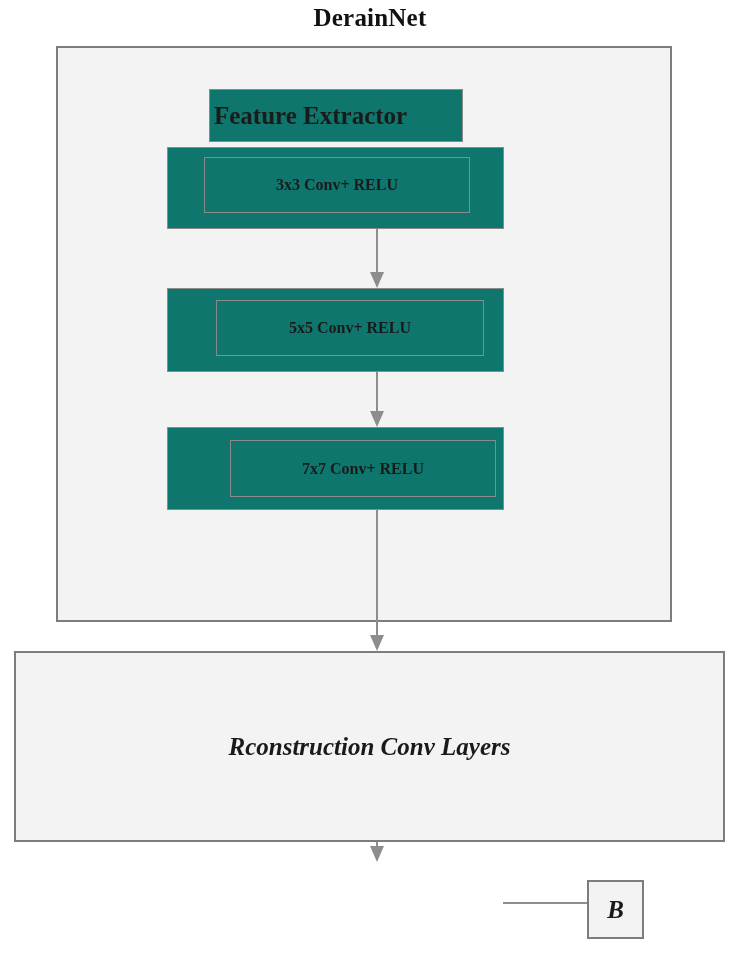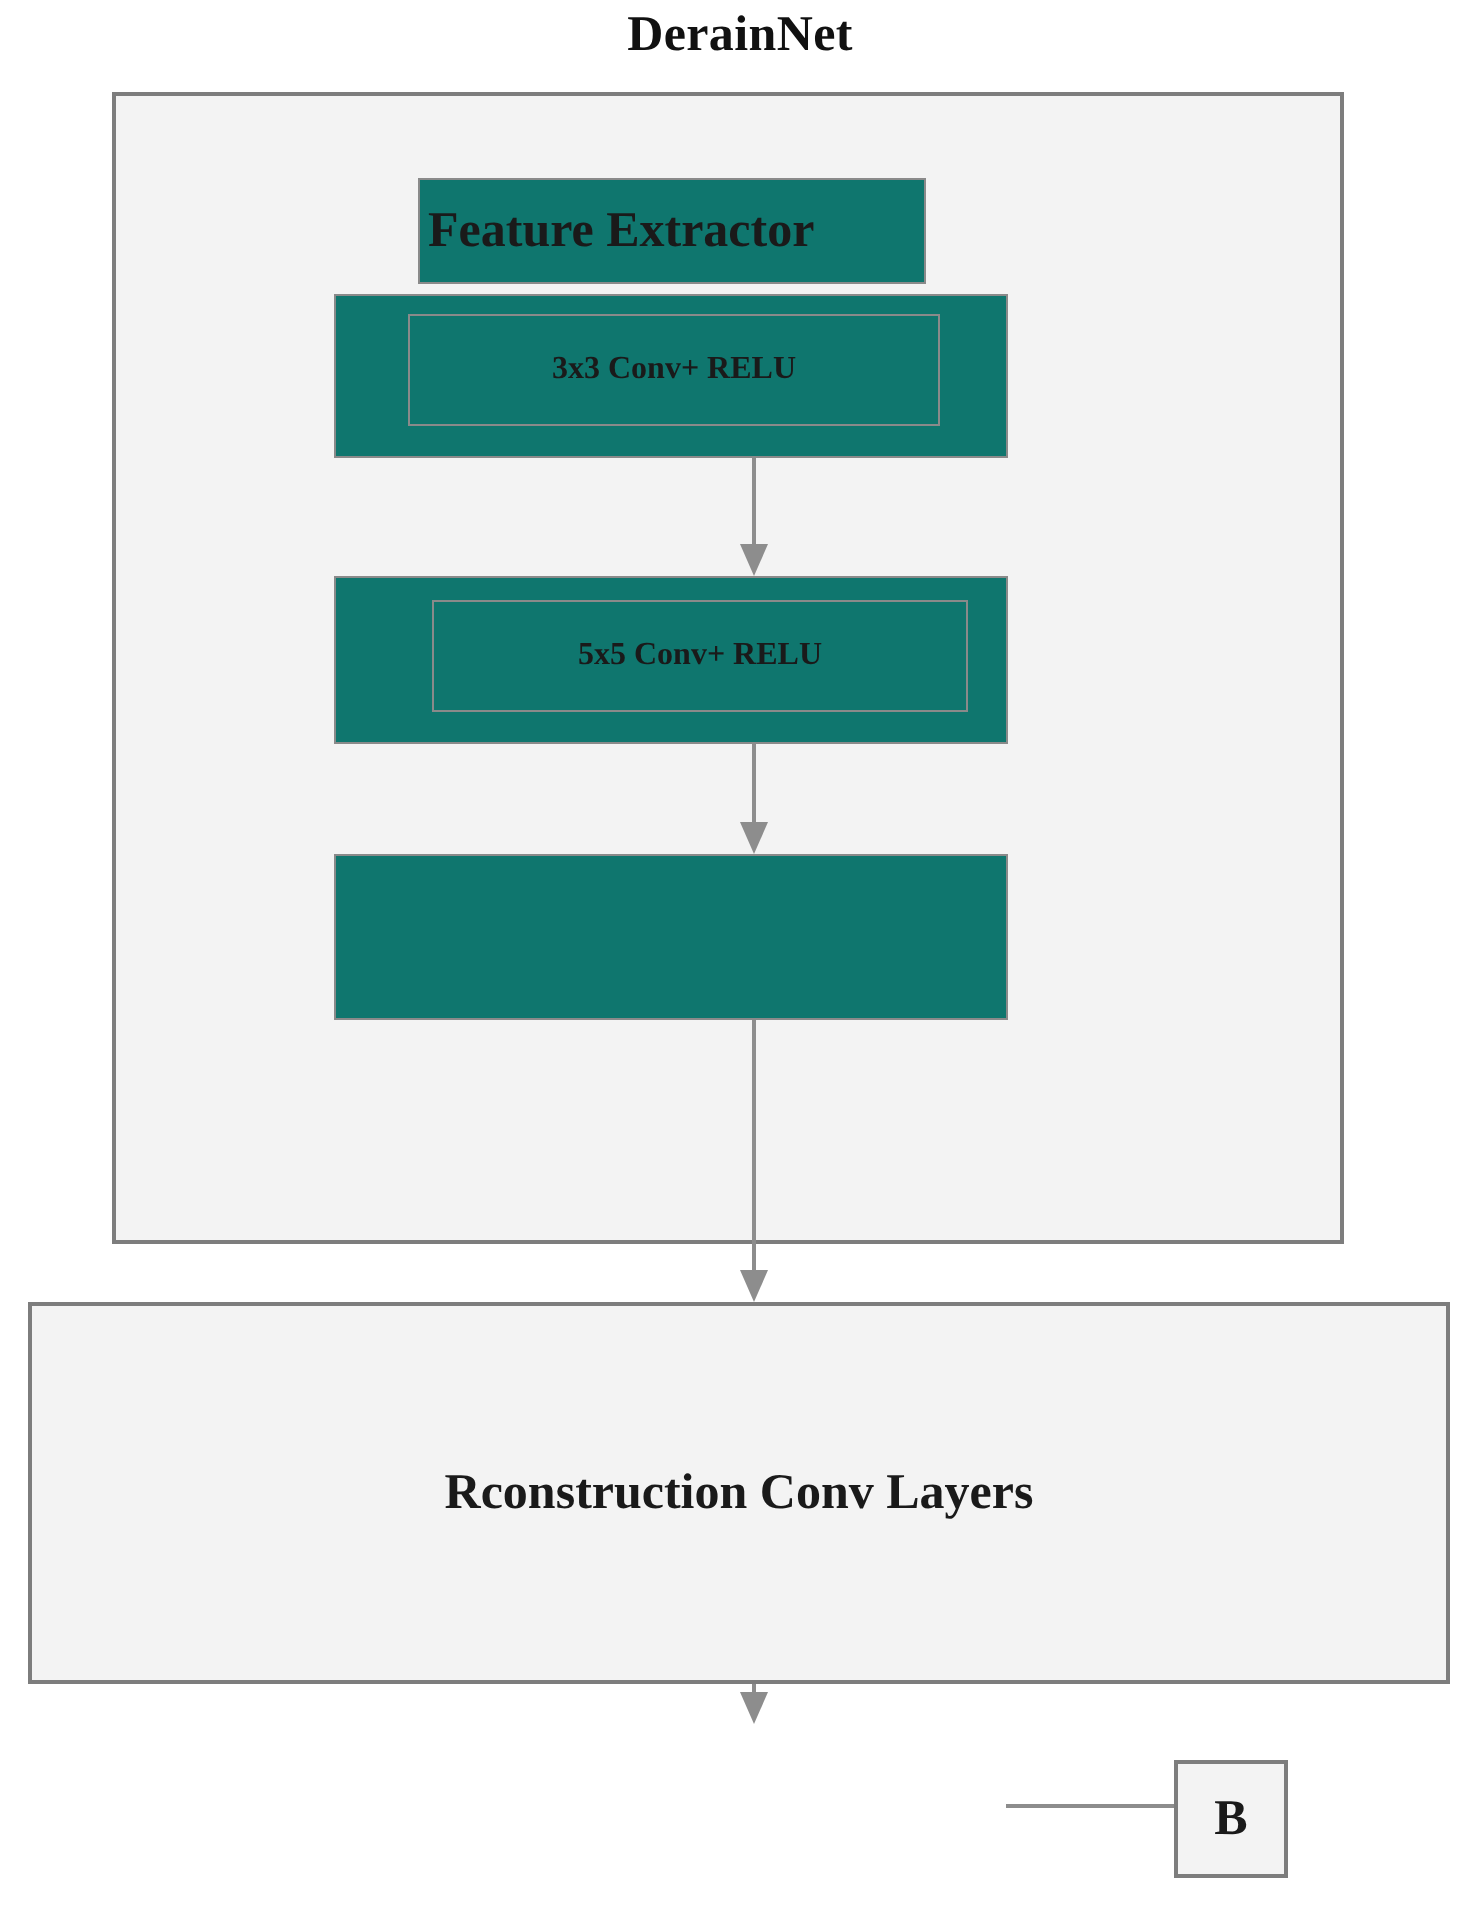--- a/index.html
+++ b/index.html
@@ -38,20 +38,21 @@
     color: #111111;
     white-space: nowrap;
   }
 
   
   .box {
     position: absolute;
     box-sizing: border-box;
     background: #f3f3f3;
     border: 2px solid #7d7d7d;
+    font-style: italic;
   }
   .box-thin {
     position: absolute;
     box-sizing: border-box;
     background: #0f766e;
     border: 1px solid #8a8a8a;
   }
   .box-label {
     position: absolute;
     left: 0; top: 0;
@@ -183,20 +184,23 @@
   <div class="box-thin conv-inner" id="conv3-inner">
     <span class="box-label">3x3 Conv+ RELU</span>
   </div>
 
   <div class="box-thin conv-wrapper" id="conv5-wrapper"></div>
   <div class="box-thin conv-inner" id="conv5-inner">
     <span class="box-label">5x5 Conv+ RELU</span>
   </div>
 
   <div class="box-thin conv-wrapper" id="conv7-wrapper"></div>
+  <div class="box-thin conv-inner" id="conv7-inner">
+    <span class="box-label">7x7 Conv+ RELU</span>
+  </div>
 
   <div class="box" id="reconstruction-box">
     <span class="box-label">Rconstruction Conv Layers</span>
   </div>
 
 
   <div class="box" id="b-box">
     <span class="box-label">B</span>
   </div>
 

